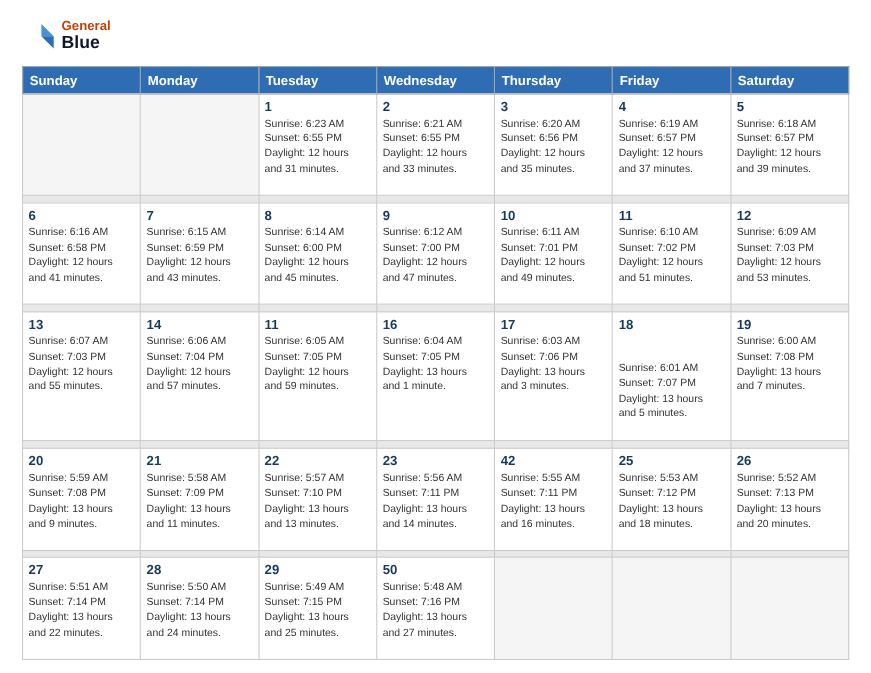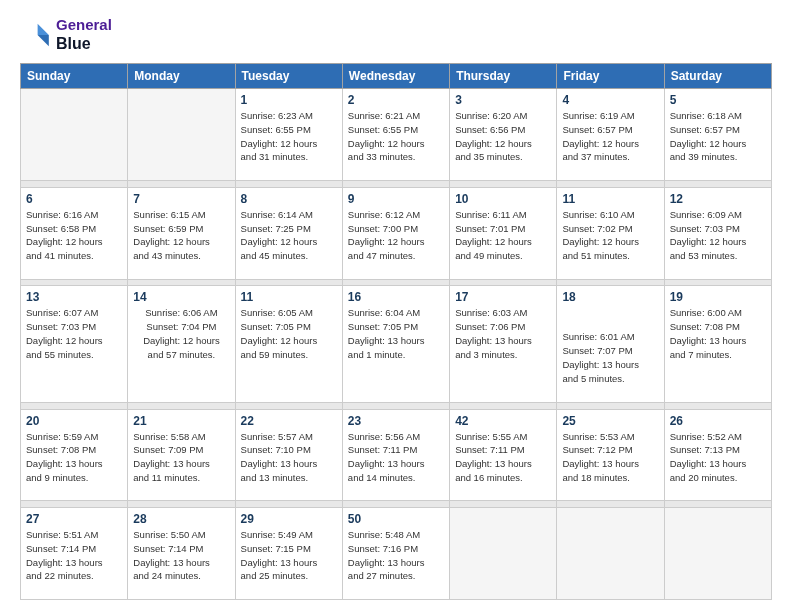--- a/index.html
+++ b/index.html
@@ -95,21 +95,21 @@
 <body>
 
 <div class="page">
   <div class="header">
     <div class="logo">
       <svg class="logo-icon" viewBox="0 0 40 40">
         <polygon points="22,6 36,20 22,20" fill="#4a90d9"></polygon>
         <polygon points="22,20 36,20 36,34" fill="#2e6db4"></polygon>
       </svg>
       <div>
-        <div style="font-size:15px;font-weight:bold;color:#4c1d95;line-height:1.2">General</div>
+        <div style="font-size:12px;font-weight:bold;color:#c2410c;line-height:1.2">General</div>
         <div style="font-size:16px;font-weight:bold;color:#0f172a;line-height:1.2">Blue</div>
       </div>
     </div>
     <div class="title-block">
       <div class="main-title"></div>
       <div class="sub-title"></div>
     </div>
   </div>
 
   <table class="calendar" id="calendar-table">
@@ -184,21 +184,21 @@
           <td>
             <span class="day-num">7</span>
             <div class="day-detail" style="white-space: pre-line;">Sunrise: 6:15 AM
 Sunset: 6:59 PM
 Daylight: 12 hours
 and 43 minutes.</div>
           </td>
           <td>
             <span class="day-num">8</span>
             <div class="day-detail" style="white-space: pre-line;">Sunrise: 6:14 AM
-Sunset: 7:25 PM
+Sunset: 6:00 PM
 Daylight: 12 hours
 and 45 minutes.</div>
           </td>
           <td>
             <span class="day-num">9</span>
             <div class="day-detail" style="white-space: pre-line;">Sunrise: 6:12 AM
 Sunset: 7:00 PM
 Daylight: 12 hours
 and 47 minutes.</div>
           </td>
@@ -236,21 +236,21 @@
         <tr>
           <td>
             <span class="day-num">13</span>
             <div class="day-detail" style="white-space: pre-line;">Sunrise: 6:07 AM
 Sunset: 7:03 PM
 Daylight: 12 hours
 and 55 minutes.</div>
           </td>
           <td>
             <span class="day-num">14</span>
-            <div class="day-detail" style="white-space: pre-line; text-align: center;">Sunrise: 6:06 AM
+            <div class="day-detail" style="white-space: pre-line;">Sunrise: 6:06 AM
 Sunset: 7:04 PM
 Daylight: 12 hours
 and 57 minutes.</div>
           </td>
           <td>
             <span class="day-num">11</span>
             <div class="day-detail" style="white-space: pre-line;">Sunrise: 6:05 AM
 Sunset: 7:05 PM
 Daylight: 12 hours
 and 59 minutes.</div>

